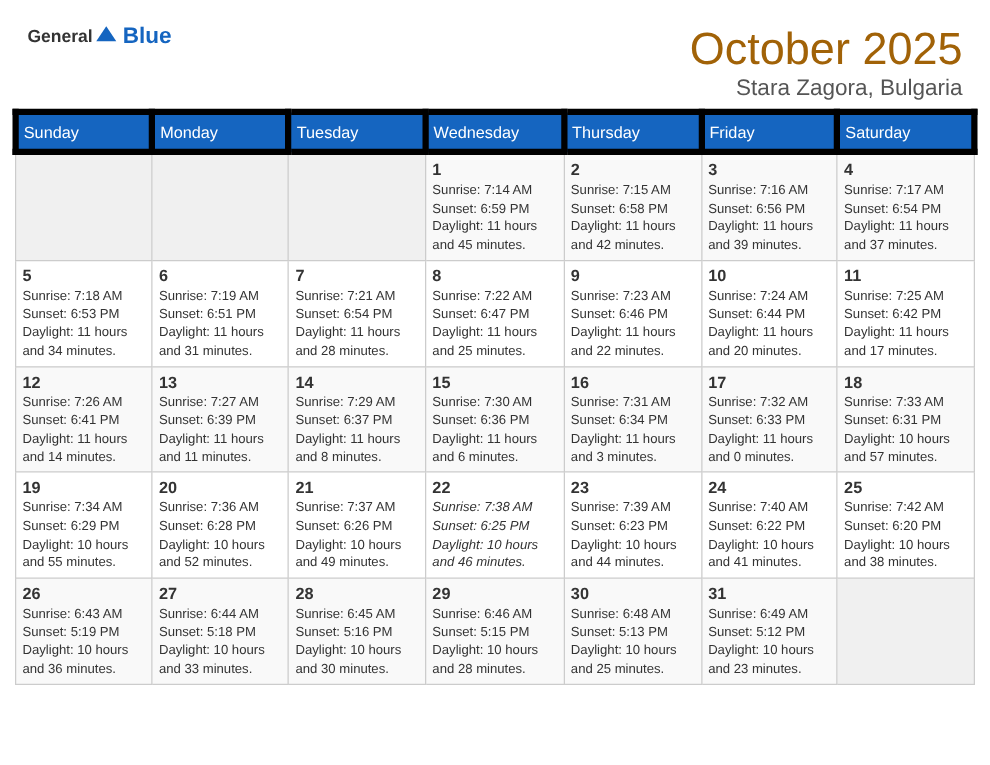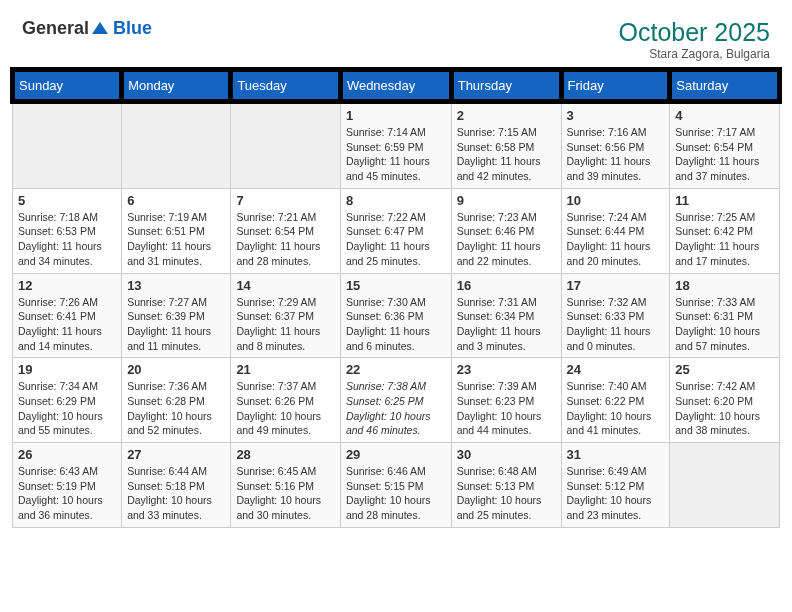--- a/index.html
+++ b/index.html
@@ -18,26 +18,26 @@
     }
     .logo {
       display: flex;
       align-items: center;
       gap: 2px;
     }
     .title-block {
       text-align: right;
     }
     .month-title {
-      font-size: 25px;
-      color: #0f766e;
+      font-size: 36px;
+      color: #a16207;
       font-weight: normal;
     }
     .location {
-      font-size: 12px;
+      font-size: 18px;
       color: #555;
     }
     .calendar {
       width: 100%;
       border-collapse: collapse;
       font-size: 11px;
     }
     .calendar thead tr th {
       background-color: #1565C0;
       color: #fff;
@@ -77,21 +77,21 @@
     .empty-cell {
       background: #f0f0f0 !important;
     }
   </style>
 </head>
 <body>
 
 <div class="header">
   <div class="logo">
     <div>
-      <span style="font-size:18px;font-weight:bold;color:#333;">General</span><span style="display:inline-block;">
+      <span style="font-size:14px;font-weight:bold;color:#333;">General</span><span style="display:inline-block;">
         <svg width="20" height="20" viewBox="0 0 20 20" style="vertical-align:middle;margin:0 1px;">
           <polygon points="10,2 18,14 2,14" fill="#1565C0"></polygon>
         </svg>
       </span>
     </div>
     <div>
       <span style="font-size:18px;font-weight:bold;color:#1565C0;">Blue</span>
     </div>
   </div>
   <div class="title-block">

